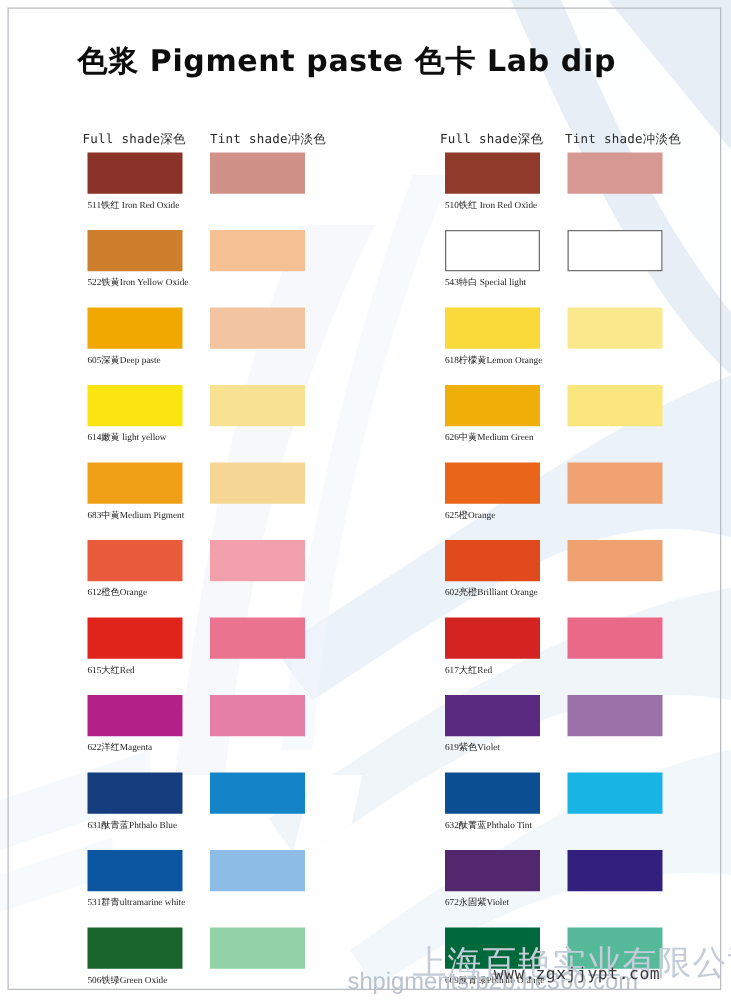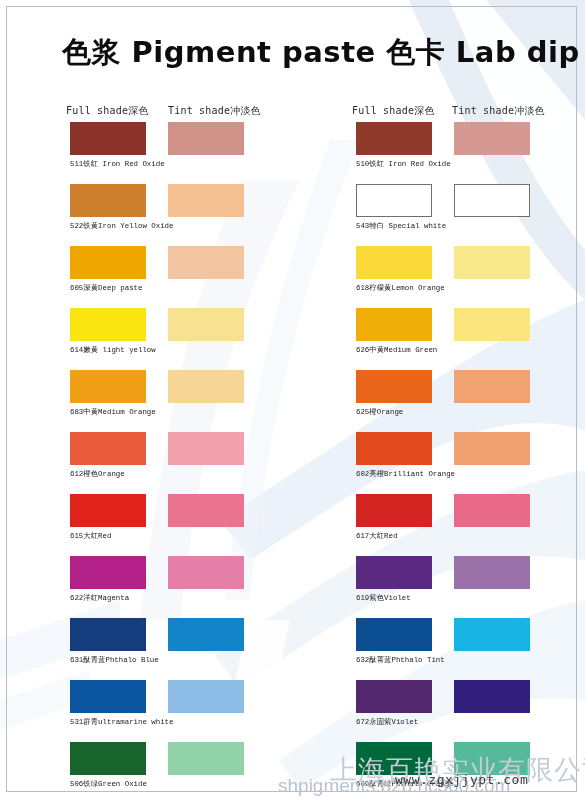--- a/index.html
+++ b/index.html
@@ -27,21 +27,21 @@
     width:571px; height:786px;
     border:1px solid #b9bcc2;
     box-sizing:border-box;
     pointer-events:none;
   }
 
   
   .title {
     position:absolute;
     left:62px; top:33px;
-    font-size:29px;
+    font-size:24px;
     font-weight:bold;
     letter-spacing:0.5px;
     color:#0d0d0d;
     white-space:nowrap;
     font-family:"DejaVu Sans", sans-serif;
   }
 
   
   .col-head {
     position:absolute;
@@ -70,21 +70,21 @@
     top:0;
     width:76px; height:33px;
     box-sizing:border-box;
   }
   .sw.full { left:0; }
   .sw.tint { left:98px; }
   .sw.outlined { border:1px solid #6f6f6f; }
   .label {
     position:absolute;
     left:0; top:37px;
-    font-family:Liberation Mono, monospace;
+    font-family:Liberation Serif, serif;
     font-size:7.4px;
     color:#1a1a1a;
     white-space:nowrap;
     letter-spacing:0px;
   }
 
   
   .wm { position:absolute; pointer-events:none; white-space:nowrap; }
   .wm-company {
     left:330px; top:752px;
@@ -155,21 +155,21 @@
         <div class="label">605深黄Deep paste</div>
       </div>
       <div class="row">
         <div class="sw full" style="background: rgb(250, 229, 17);"></div>
         <div class="sw tint" style="background: rgb(248, 226, 145);"></div>
         <div class="label">614嫩黄 light yellow</div>
       </div>
       <div class="row">
         <div class="sw full" style="background: rgb(239, 160, 22);"></div>
         <div class="sw tint" style="background: rgb(246, 214, 148);"></div>
-        <div class="label">683中黄Medium Orange</div>
+        <div class="label">683中黄Medium Pigment</div>
       </div>
       <div class="row">
         <div class="sw full" style="background: rgb(232, 92, 61);"></div>
         <div class="sw tint" style="background: rgb(242, 160, 172);"></div>
         <div class="label">612橙色Orange</div>
       </div>
       <div class="row">
         <div class="sw full" style="background: rgb(224, 35, 27);"></div>
         <div class="sw tint" style="background: rgb(234, 116, 144);"></div>
         <div class="label">615大红Red</div>
@@ -199,21 +199,21 @@
     </div>
   <div class="column right" id="col-right">
       <div class="row">
         <div class="sw full" style="background: rgb(143, 58, 43);"></div>
         <div class="sw tint" style="background: rgb(214, 152, 146);"></div>
         <div class="label">510铁红 Iron Red Oxide</div>
       </div>
       <div class="row">
         <div class="sw full outlined" style="background: rgb(255, 255, 255);"></div>
         <div class="sw tint outlined" style="background: rgb(255, 255, 255);"></div>
-        <div class="label">543特白 Special white</div>
+        <div class="label">543特白 Special light</div>
       </div>
       <div class="row">
         <div class="sw full" style="background: rgb(250, 218, 58);"></div>
         <div class="sw tint" style="background: rgb(250, 233, 140);"></div>
         <div class="label">618柠檬黄Lemon Orange</div>
       </div>
       <div class="row">
         <div class="sw full" style="background: rgb(240, 174, 8);"></div>
         <div class="sw tint" style="background: rgb(251, 230, 126);"></div>
         <div class="label">626中黄Medium Green</div>

